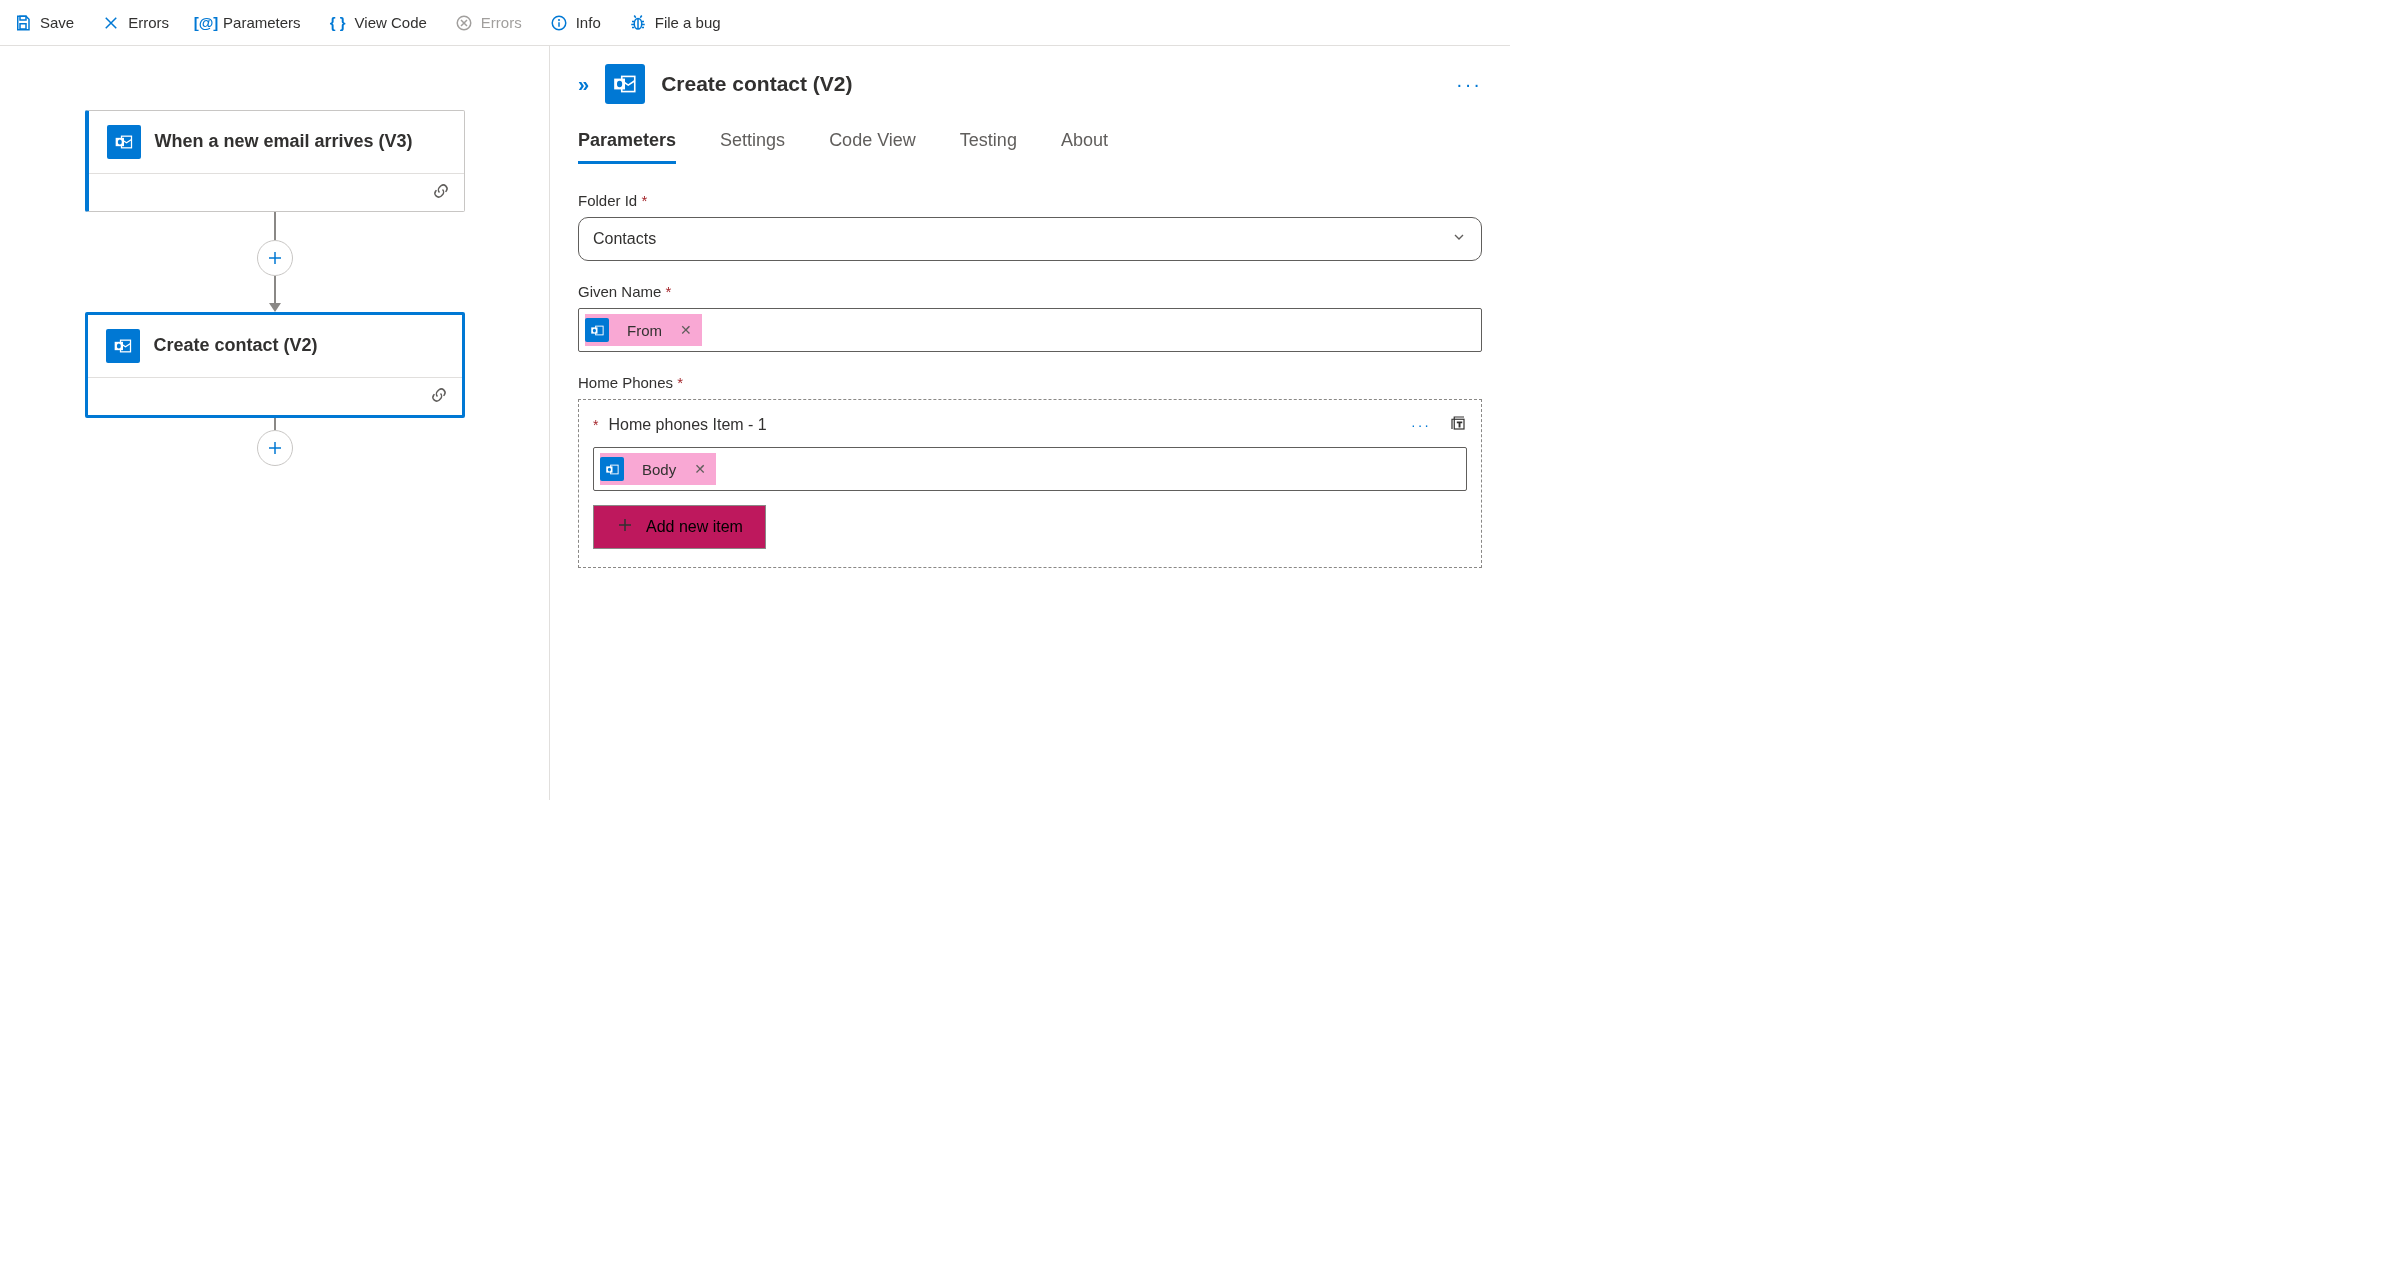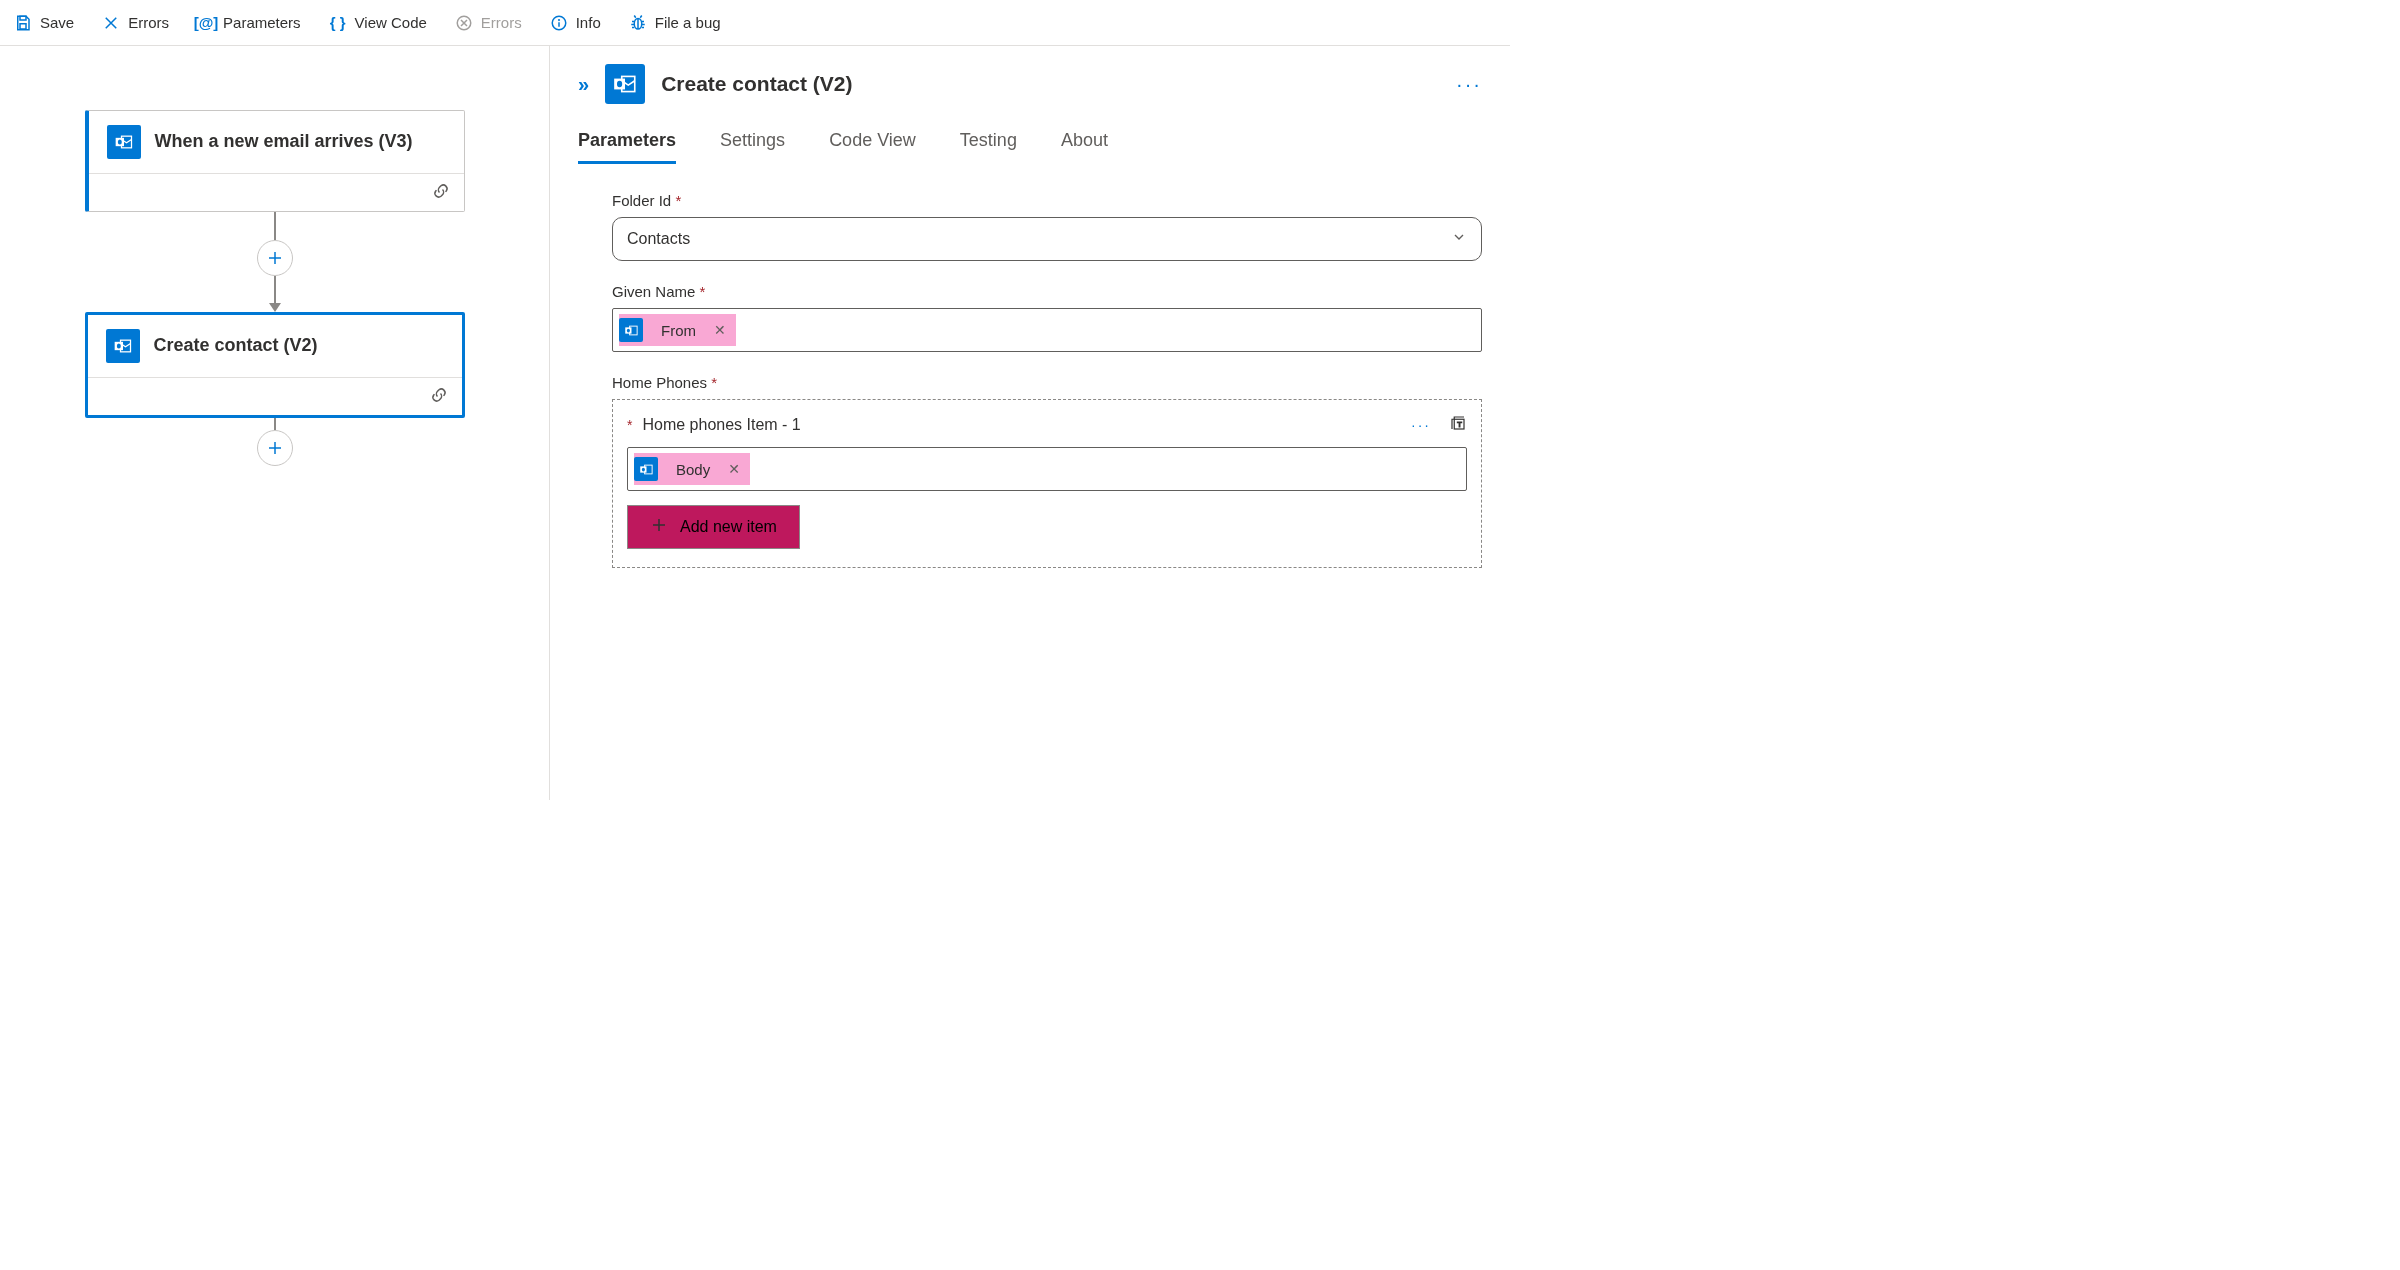--- a/index.html
+++ b/index.html
@@ -157,21 +157,21 @@
     cursor:pointer;
     padding-bottom: 10px;
   }
   .tab.active {
     color: #323130;
     font-weight:600;
     border-bottom: 3px solid #0078d4;
   }
   
   
-  .field-group { margin-bottom: 22px; margin-left: 34px; }
+  .field-group { margin-bottom: 22px; }
   .field-label { font-size: 15px; margin-bottom: 8px; display:block; }
   .req { color:#a4262c; }
   .select-box {
     border: 1px solid #605e5c;
     border-radius: 10px;
     height: 44px;
     display:flex;
     align-items:center;
     padding: 0 14px;
     justify-content:space-between;

